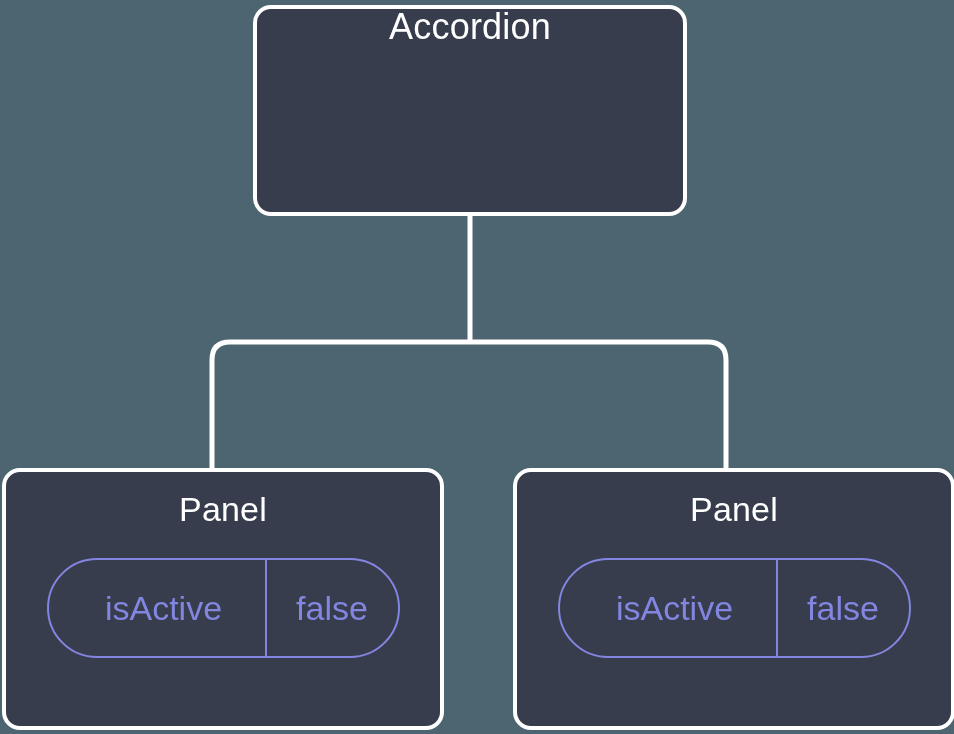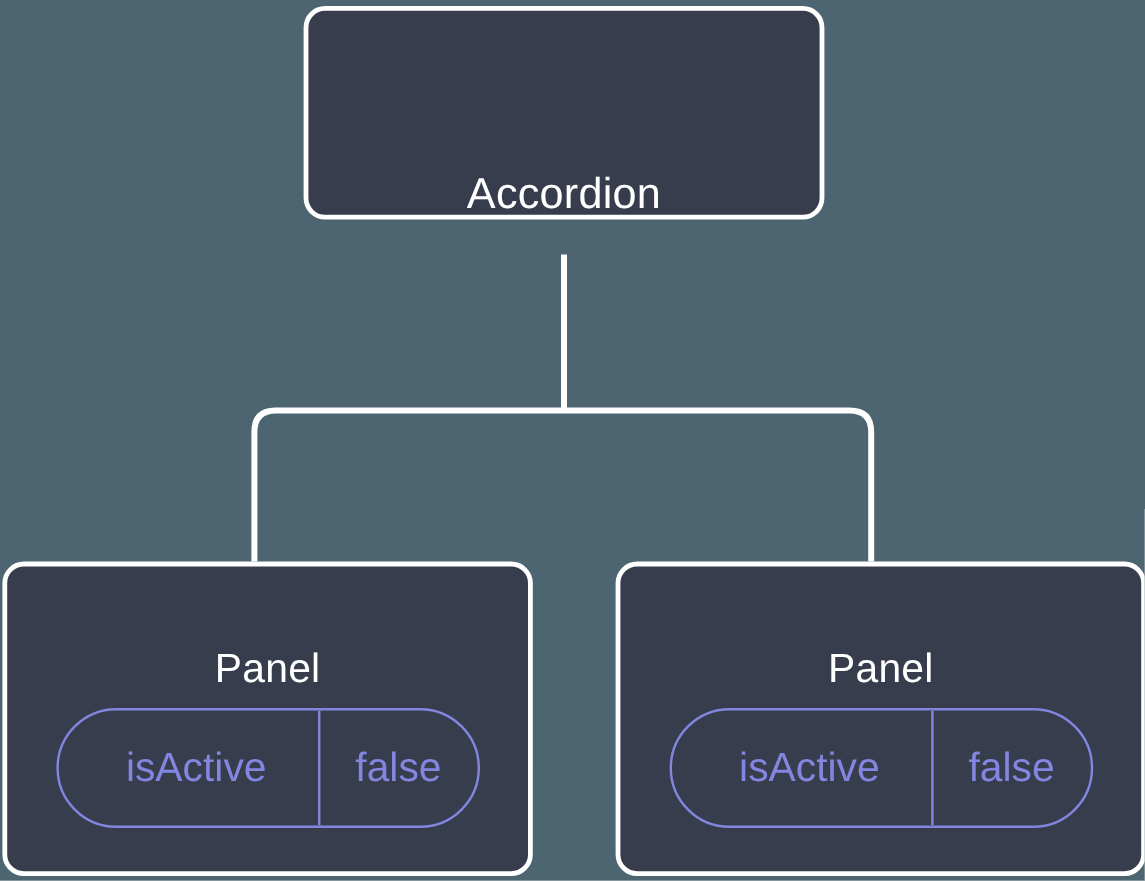--- a/index.html
+++ b/index.html
@@ -40,51 +40,51 @@
     border-radius: 18px;
     display: flex;
     flex-direction: column;
     align-items: center;
   }
 
   .node-root {
     left: 253px;
     top: 5px;
     width: 434px;
-    height: 178px;
-    justify-content: flex-end;
+    height: 211px;
+    justify-content: flex-start;
   }
 
   .node-child {
     top: 468px;
     width: 442px;
     height: 262px;
     justify-content: flex-start;
-    padding-top: 68px;
+    padding-top: 20px;
   }
 
   .node-child-left  { left: 2px; }
   .node-child-right { left: 513px; }
 
   .node-title {
     color: #ffffff;
     font-size: 36px;
     font-weight: 400;
     letter-spacing: 0.2px;
     line-height: 1;
     white-space: nowrap;
   }
 
   .node-child .node-title {
     font-size: 34px;
   }
 
   
   .pill {
-    margin-top: 16px;
+    margin-top: 32px;
     display: flex;
     align-items: stretch;
     height: 100px;
     box-sizing: border-box;
     border: 2px solid #8286e0;
     border-radius: 50px;
     overflow: hidden;
   }
 
   .pill-key,

